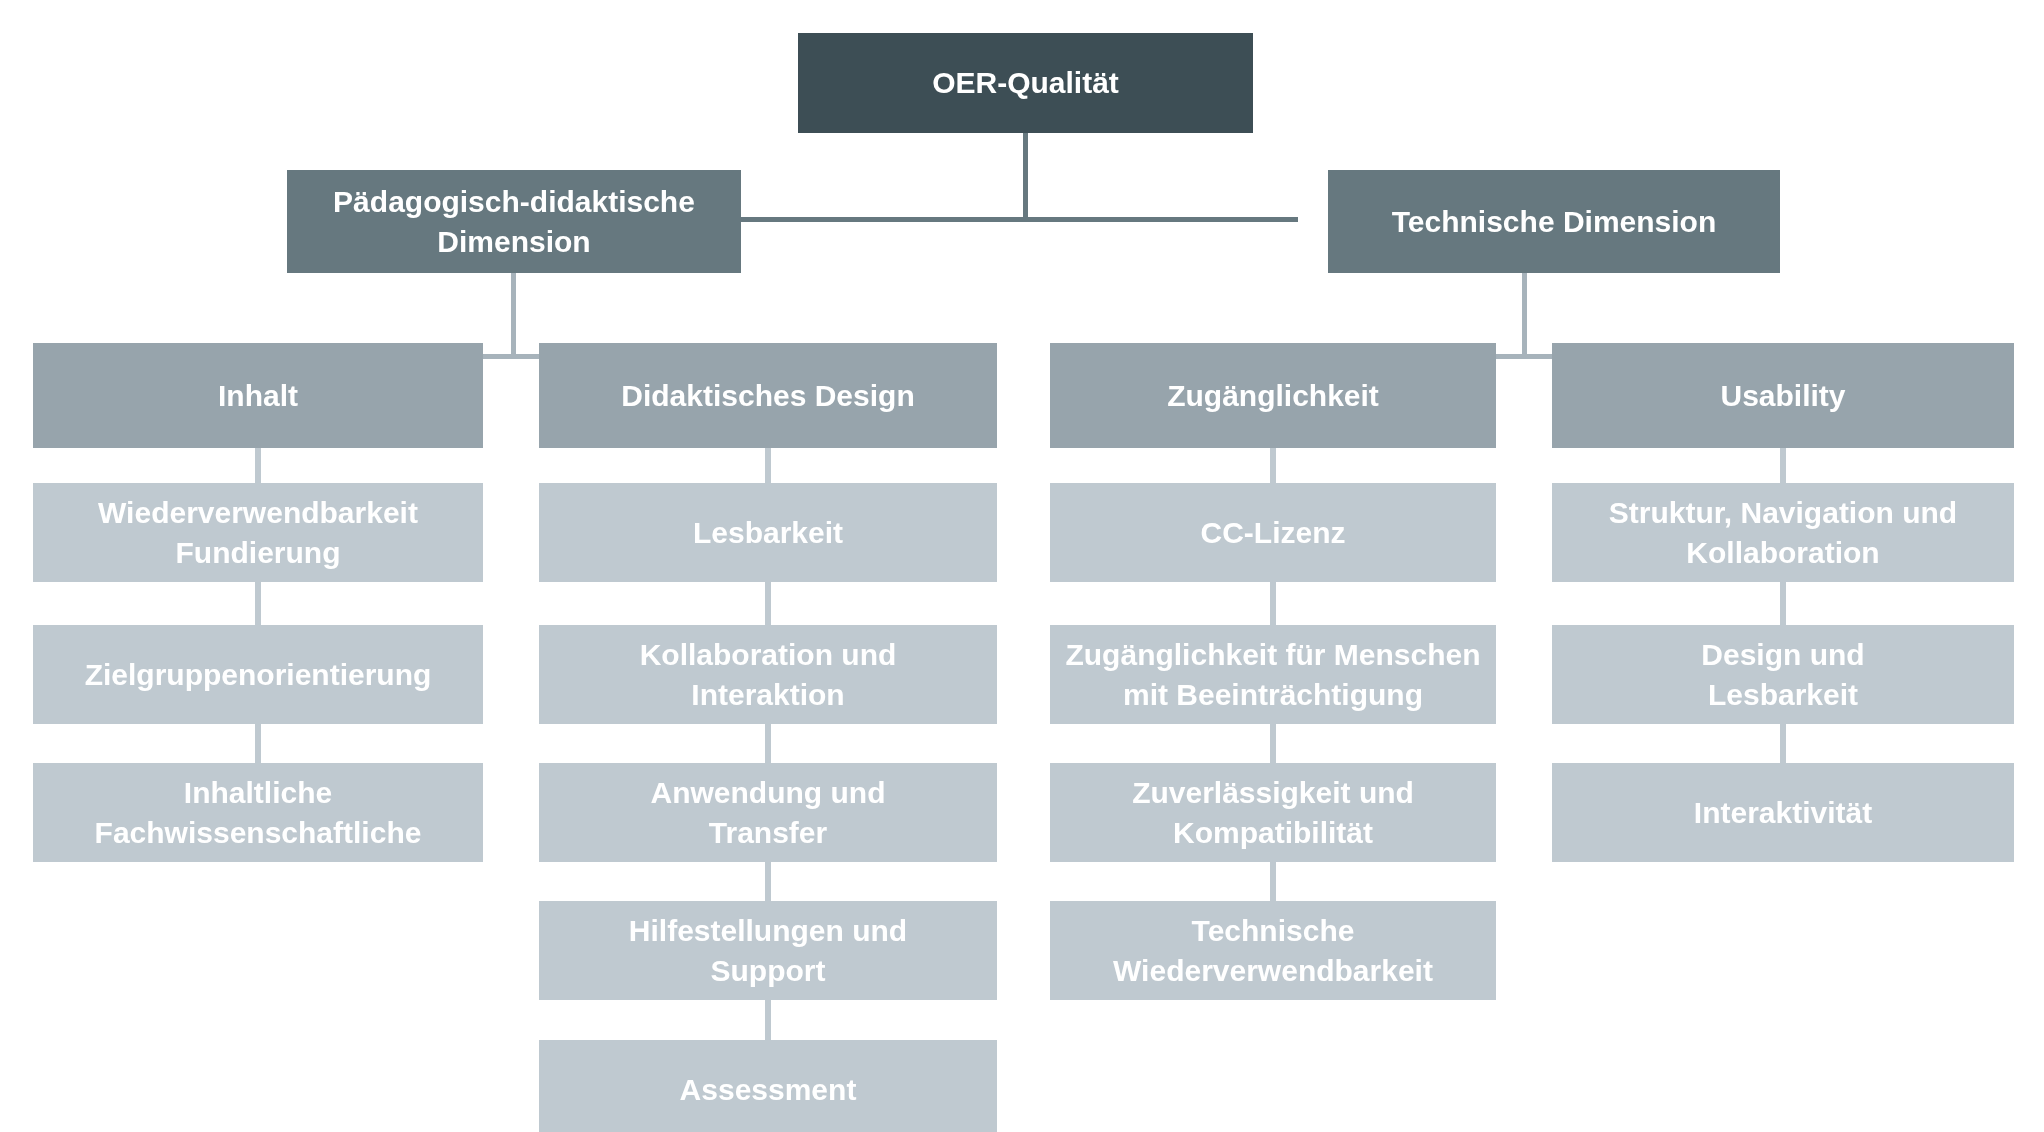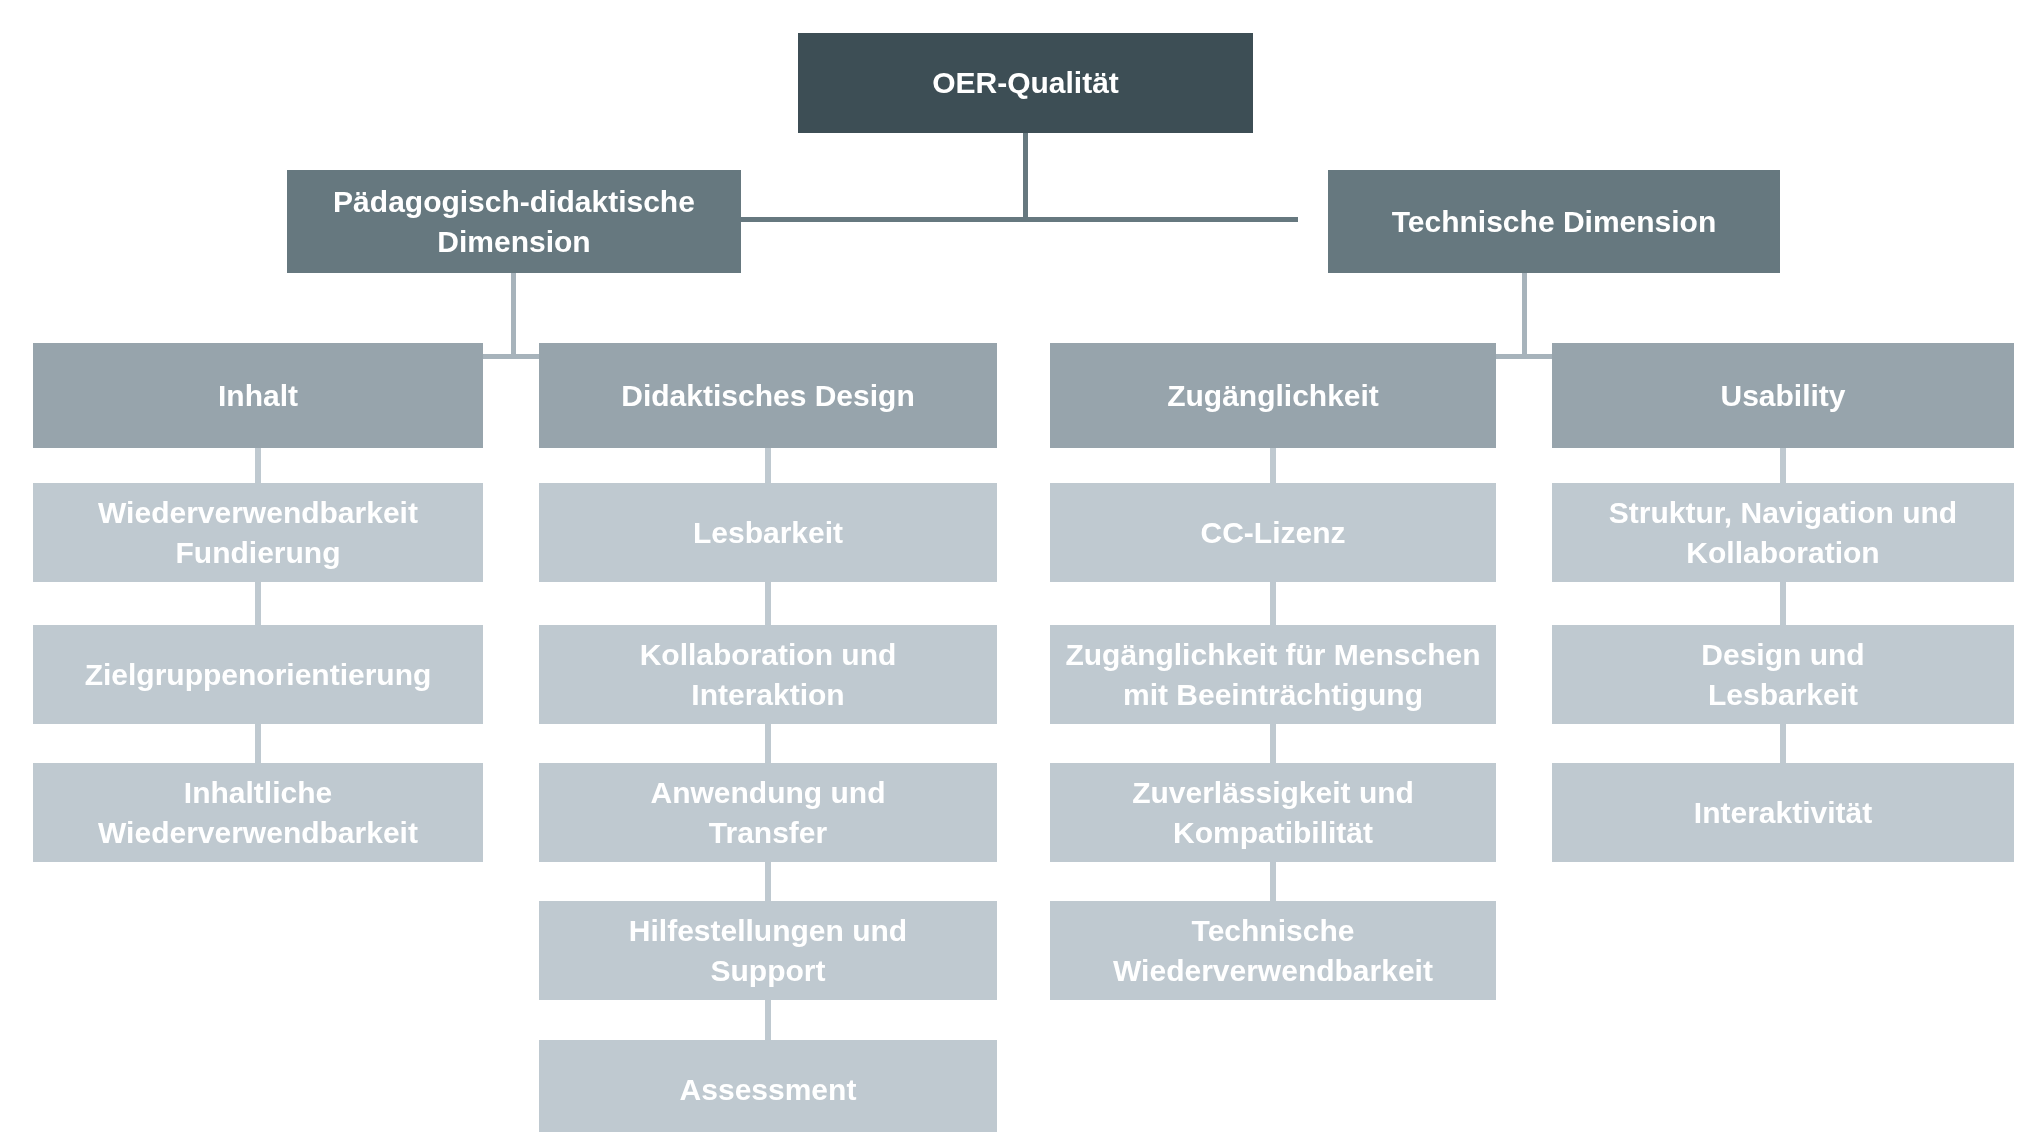--- a/index.html
+++ b/index.html
@@ -62,21 +62,21 @@
 
   <div class="col col1">
     <div class="stub pale s0"></div>
     <div class="stub pale s1"></div>
     <div class="stub pale s2"></div>
     <div class="box lvl3">Inhalt</div>
     <div class="box lvl4 rowA">Wiederverwendbarkeit
 Fundierung</div>
     <div class="box lvl4 rowB">Zielgruppenorientierung</div>
     <div class="box lvl4 rowC">Inhaltliche
-Wiederverwendbarkeit</div>
+Fachwissenschaftliche</div>
   </div>
 
   <div class="col col2">
     <div class="stub pale s0"></div>
     <div class="stub pale s1"></div>
     <div class="stub pale s2"></div>
     <div class="stub pale s3"></div>
     <div class="stub pale s4"></div>
     <div class="box lvl3">Didaktisches Design</div>
     <div class="box lvl4 rowA">Lesbarkeit</div>

